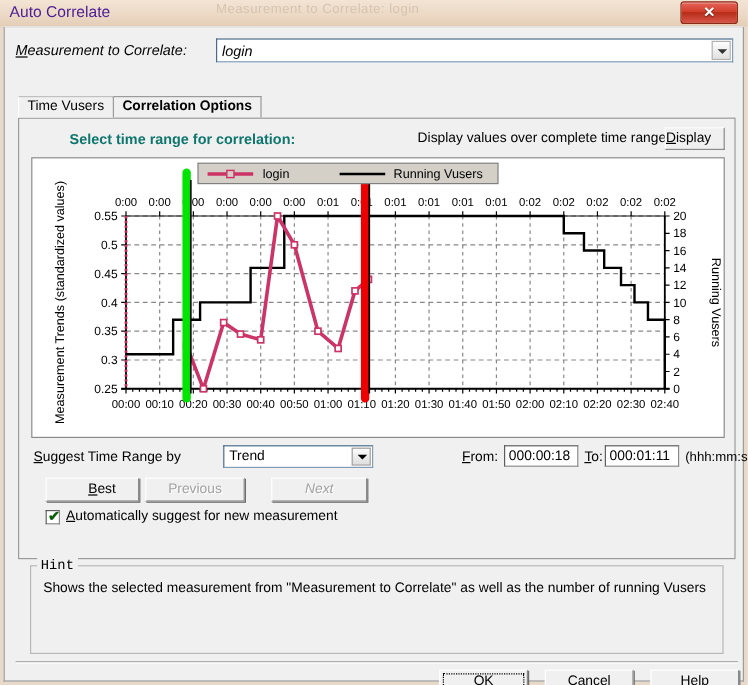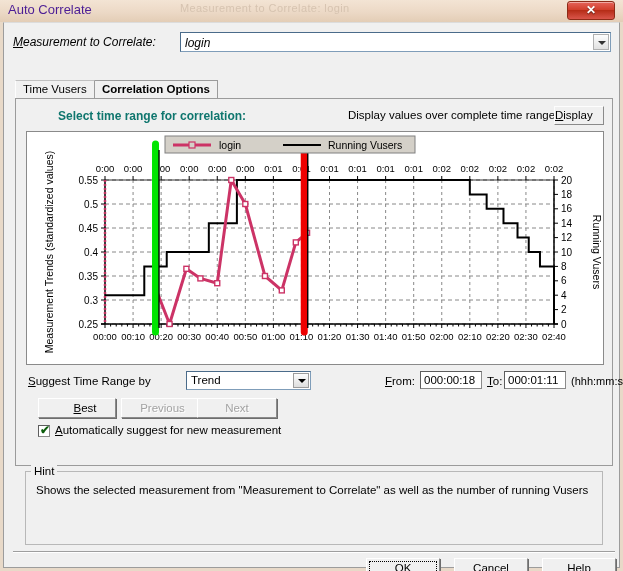--- a/index.html
+++ b/index.html
@@ -157,21 +157,21 @@
     border:1px solid #8a8a8a;
     border-top-color:#ffffff; border-left-color:#ffffff;
     box-shadow: 1px 1px 0 #6d6d6d;
     font-size:11.5px; text-align:center; padding-top:3px;
     color:#000; cursor:pointer;
   }
   .winbtn.disabled { color:#a3a3a3; text-shadow: 1px 1px 0 #ffffff; cursor:default; }
 
   #best-btn { left:22px; top:299px; width:78px;padding-left:16px; }
   #prev-btn { left:105px; top:299px; width:83px; }
-  #next-btn { left:181px; top:299px; width:80px; }
+  #next-btn { left:210px; top:299px; width:80px;font-style:italic; }
 
   
   #auto-row { position:absolute; left:22px; top:325px; height:15px; }
   #auto-box {
     position:absolute; left:0; top:1px; width:12px; height:12px;
     background:#fff; border:1px solid #8a8a8a;
     border-top-color:#5d5d5d; border-left-color:#5d5d5d;
     cursor:pointer;
   }
   #auto-box .chk {
@@ -179,21 +179,21 @@
   }
   #auto-label { position:absolute; left:17px; top:0; font-size:11.5px; white-space:nowrap; }
 
   
   #hint-group {
     position:absolute; left:20px; top:447px; width:578px; height:74px;
     border:1px solid #b8b8b8; background:#f0f0f0;
   }
   #hint-legend {
     position:absolute; left:26px; top:441px;
-    background:#f0f0f0; padding:0 3px; font-size:11.5px; color:#000;
+    background:#f0f0f0; padding:0 3px; font-size:11.5px; color:#000;font-family:Liberation Mono, monospace;
   }
   #hint-text { position:absolute; left:10px; top:12px; font-size:11.5px; color:#000; white-space:nowrap; }
 
   #sep-line { position:absolute; left:8px; top:527px; width:602px; height:2px;
     border-top:1px solid #9e9e9e; border-bottom:1px solid #ffffff; }
 
   #ok-btn { left:361px; top:534px; width:74px; }
   #ok-btn .focusring {
     position:absolute; left:2px; top:2px; right:2px; bottom:2px;
     border:1px dotted #000;

